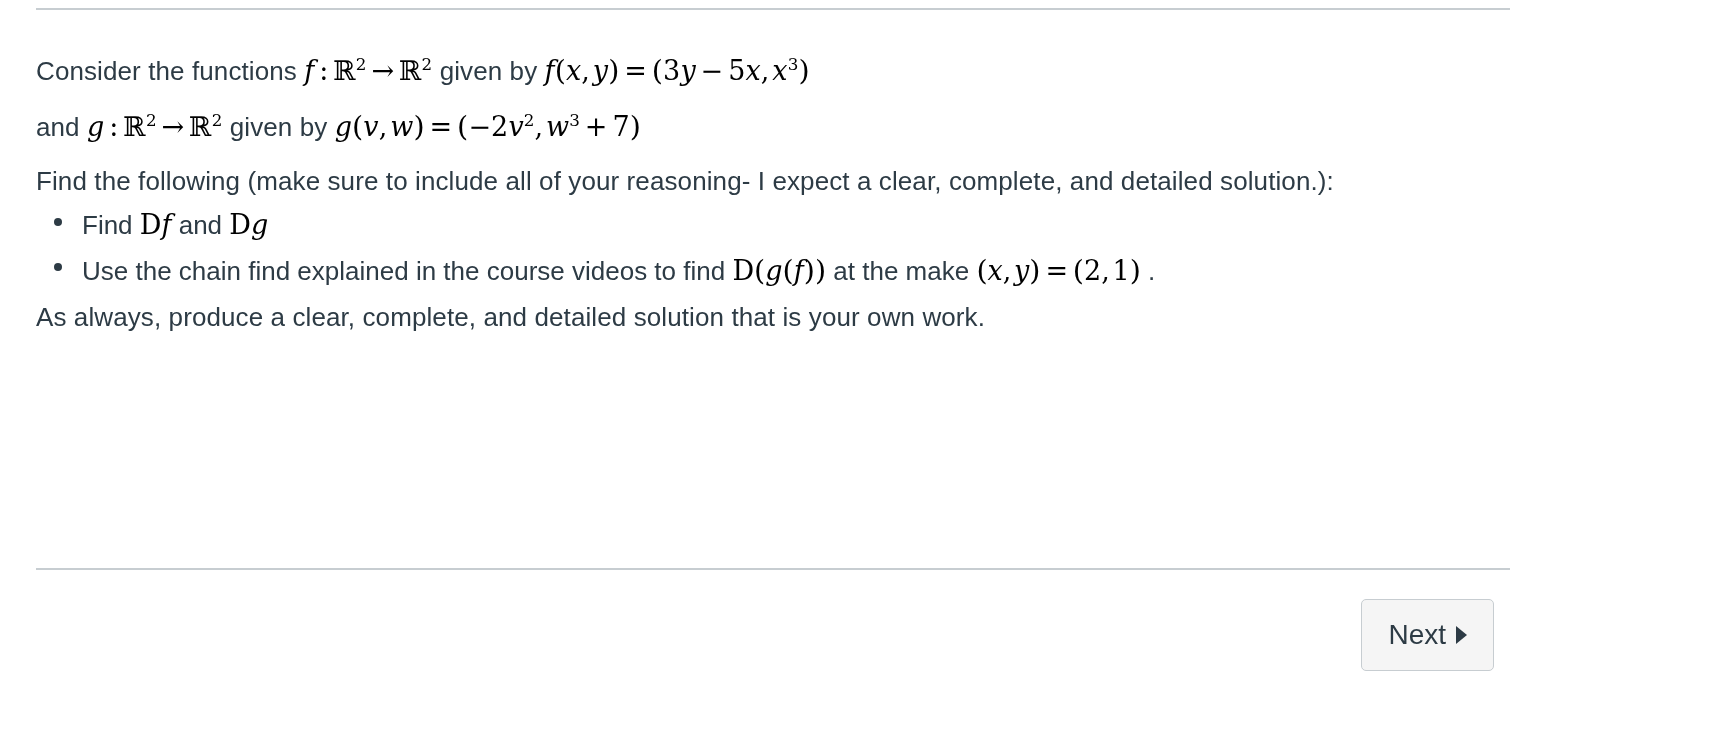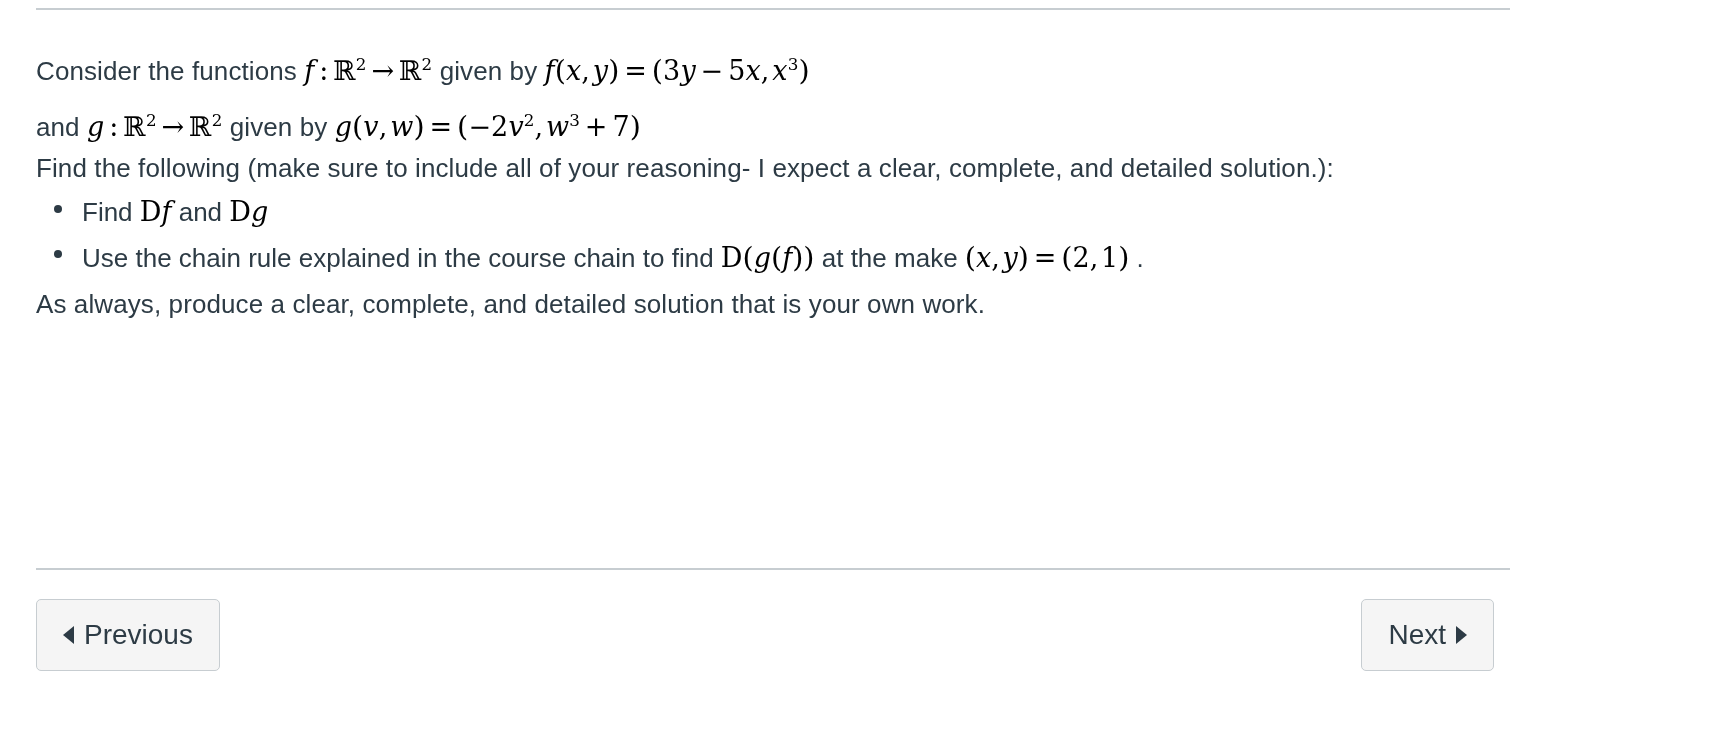--- a/index.html
+++ b/index.html
@@ -43,21 +43,21 @@
 
   .para {
     font-size: 26px;
     line-height: 1.32;
     color: #2d3b45;
     margin: 0 0 16px 0;
     letter-spacing: 0.1px;
   }
 
   .para.statement { margin-bottom: 18px; }
-  .para.statement2 { margin-bottom: 5px; }
+  .para.statement2 { margin-bottom: 18px; }
   .para.prompt { margin-bottom: 7px; }
   .para.closing { margin-top: 8px; }
 
   
   .math {
     font-family: "DejaVu Serif", "Liberation Serif", serif;
     font-style: italic;
     font-size: 27px;
     color: #000000;
     white-space: nowrap;
@@ -177,38 +177,34 @@
     <ul class="bullets">
       <li>
         <span class="dot"></span>
         <span>Find</span>
         <span class="math"><span class="up">D</span><span>f</span></span>
         <span>and</span>
         <span class="math"><span class="up">D</span><span>g</span></span>
       </li>
       <li>
         <span class="dot"></span>
-        <span>Use the chain rule explained in the course chain to find</span>
+        <span>Use the chain find explained in the course videos to find</span>
         <span class="math"><span class="up">D</span><span class="paren">(</span><span>g</span><span class="paren">(</span><span>f</span><span class="paren">)</span><span class="paren">)</span></span>
         <span>at the make</span>
         <span class="math"><span class="paren">(</span><span>x</span><span class="up">, </span><span>y</span><span class="paren">)</span><span class="op">=</span><span class="paren">(</span><span class="up">2</span><span class="up">, </span><span class="up">1</span><span class="paren">)</span></span>
         <span>.</span>
       </li>
     </ul>
 
     <p class="para closing">As always, produce a clear, complete, and detailed solution that is your own work.</p>
 
   </div>
 
   <div class="rule bottom"></div>
 
   <div class="nav">
-    <div class="btn prev">
-      <span class="tri left"></span>
-      <span>Previous</span>
-    </div>
     <div class="btn next">
       <span>Next</span>
       <span class="tri right"></span>
     </div>
   </div>
 
 </div>
 
 </body></html>

